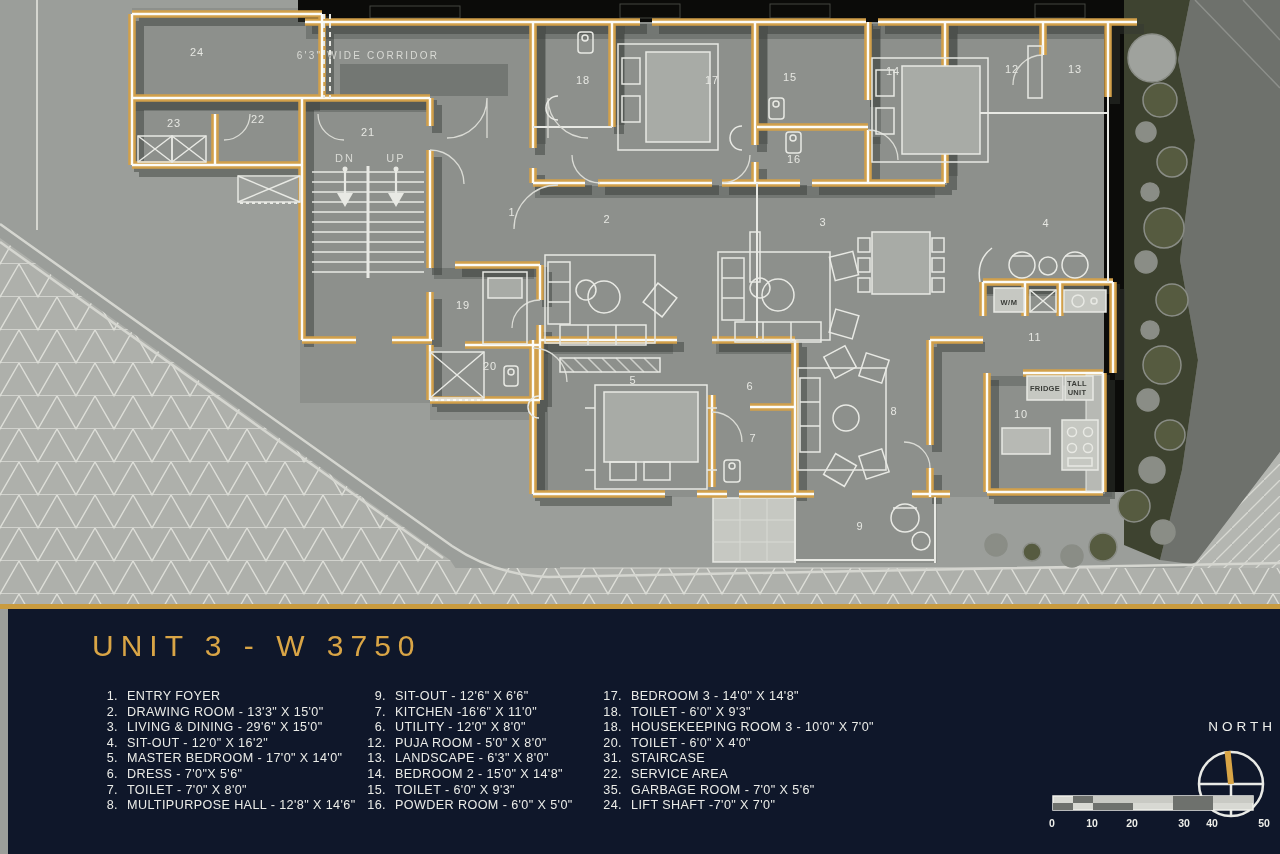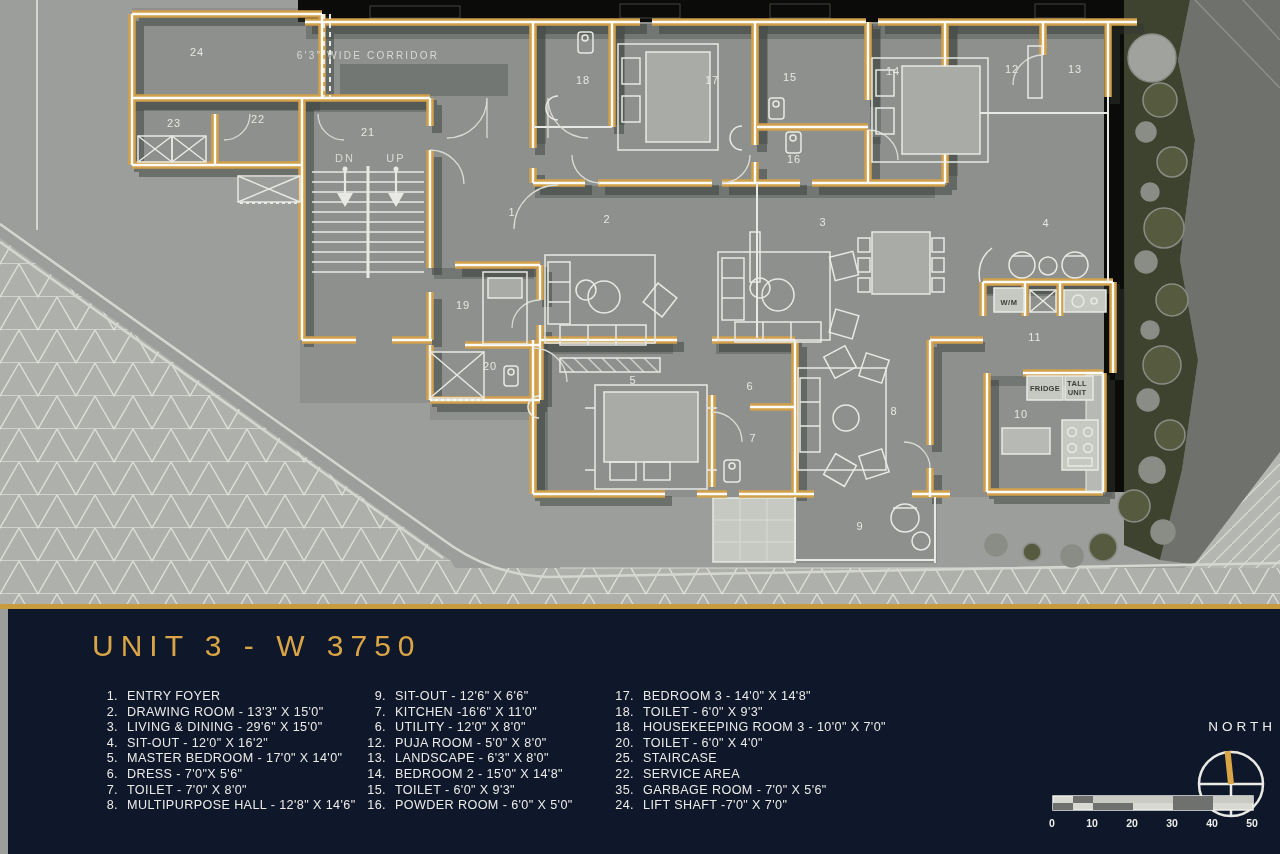--- a/index.html
+++ b/index.html
@@ -27,21 +27,21 @@
   #divider { position:absolute; left:0; top:604px; width:1280px; height:5px; background:#C99B3F; }
   
   #panel { position:absolute; left:0; top:609px; width:1280px; height:245px; background:#0f172a;margin-left:8px; }
   #panel h1 {
     position:absolute; left:84px; top:20px; font-size:30px; font-weight:500;
     letter-spacing:7px; color:#D9A546;
   }
   .legend-col { position:absolute; top:80px; color:#EBECE8; font-size:12.6px; letter-spacing:.4px; }
   .legend-col.c1 { left:84px; }
   .legend-col.c2 { left:352px; }
-  .legend-col.c3 { left:600px; }
+  .legend-col.c3 { left:588px; }
   .legend-row { display:flex; line-height:15.6px; white-space:nowrap; }
   .legend-row .num { width:26px; text-align:right; margin-right:9px; flex:0 0 26px; }
   
   #north { position:absolute; left:1158px; top:110px; width:110px; text-align:right; }
   #north .nlabel { color:#F0F1ED; font-size:13.5px; letter-spacing:4px; display:block; margin-bottom:4px; }
   
   #scalebar { position:absolute; left:1044px; top:186px; width:202px; }
   #scale-ticks { position:relative; width:200px; height:14px; }
   #scale-ticks span {
     position:absolute; top:2px; transform:translateX(-50%);
@@ -467,21 +467,21 @@
         </div>
         <div class="legend-row">
           <span class="num">18.</span>
           <span>HOUSEKEEPING ROOM 3 - 10'0" X 7'0"</span>
         </div>
         <div class="legend-row">
           <span class="num">20.</span>
           <span>TOILET - 6'0" X 4'0"</span>
         </div>
         <div class="legend-row">
-          <span class="num">25.</span>
+          <span class="num">31.</span>
           <span>STAIRCASE</span>
         </div>
         <div class="legend-row">
           <span class="num">22.</span>
           <span>SERVICE AREA</span>
         </div>
         <div class="legend-row">
           <span class="num">35.</span>
           <span>GARBAGE ROOM - 7'0" X 5'6"</span>
         </div>
@@ -509,19 +509,19 @@
         <rect x="21" y="1" width="20" height="7" fill="#6E716D"></rect>
         <rect x="121" y="1" width="40" height="7" fill="#6E716D"></rect>
         <rect x="1" y="8" width="20" height="7" fill="#6E716D"></rect>
         <rect x="41" y="8" width="40" height="7" fill="#6E716D"></rect>
         <rect x="121" y="8" width="40" height="7" fill="#6E716D"></rect>
       </svg>
       <div id="scale-ticks">
           <span style="left: 0px;">0</span>
           <span style="left: 40px;">10</span>
           <span style="left: 80px;">20</span>
-          <span style="left: 120px;">30</span>
+          <span style="left: 132px;">30</span>
           <span style="left: 160px; text-align: right;">40</span>
-          <span style="left: 200px;">50</span>
+          <span style="left: 212px;">50</span>
         </div>
     </div>
   </div>
 </div>
 
 </body></html>

